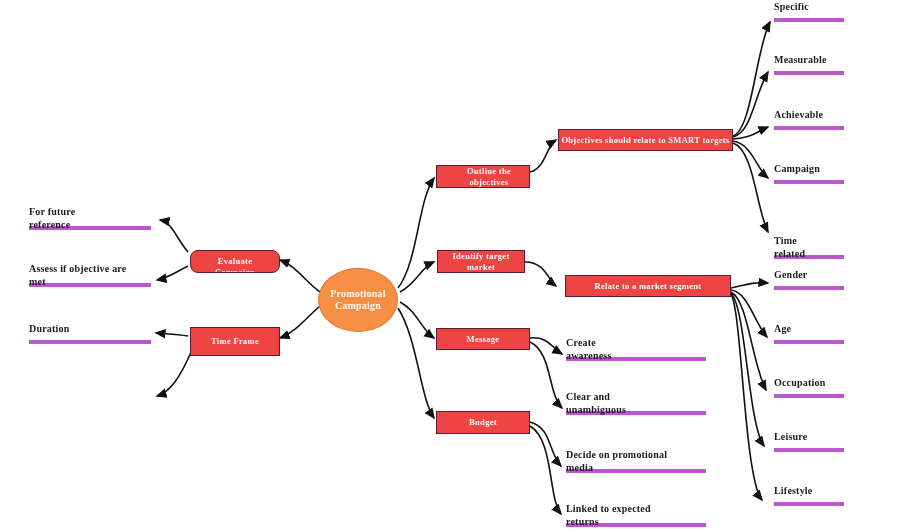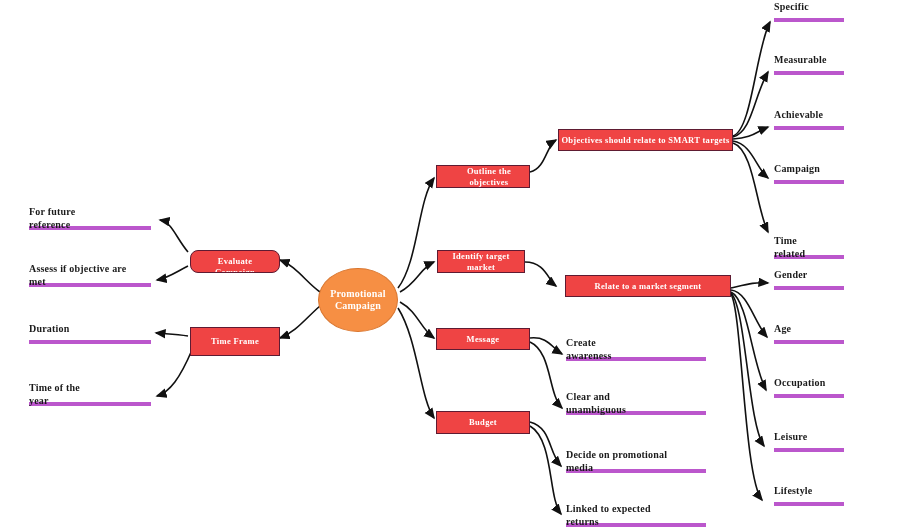--- a/index.html
+++ b/index.html
@@ -206,19 +206,14 @@
   <div class="leaf under" style="left:29px;top:322px;width:122px;">
     <div class="txt">Duration</div>
     <span class="bar" style="width:122px;margin-top:5px;"></span>
   </div>
 
   <div class="leaf" style="left:29px;top:262px;width:122px;">
     <div class="txt">Assess   if objective  are
 met</div>
     <span class="bar" style="width:122px;margin-top:-5px;"></span>
   </div>
-  <div class="leaf" style="left:29px;top:381px;width:122px;">
-    <div class="txt">Time of the
-year</div>
-    <span class="bar" style="width:122px;margin-top:-5px;"></span>
-  </div>
 
 </div>
 
 </body></html>

